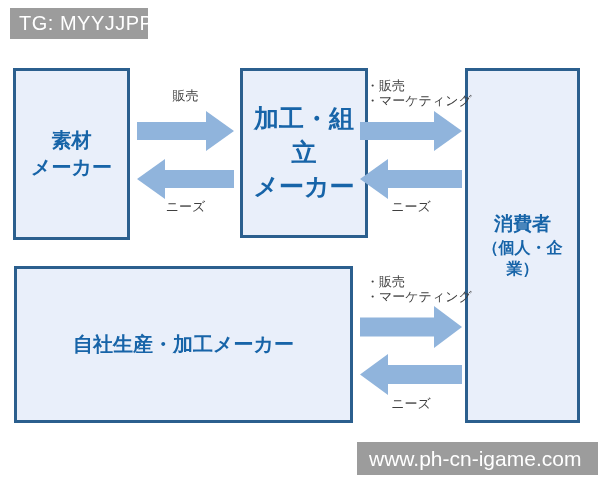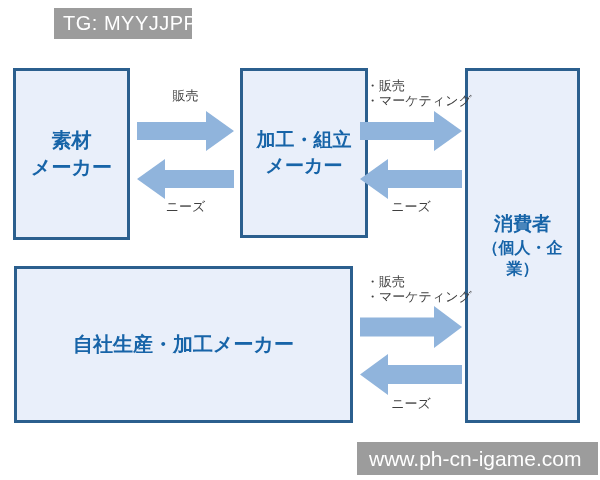--- a/index.html
+++ b/index.html
@@ -10,33 +10,33 @@
   }
   .stage {
     position: relative; width: 600px; height: 480px; background: #ffffff;
   }
   .banner {
     position: absolute; background: #9c9c9c; color: #ffffff;
     white-space: nowrap; overflow: hidden;
   }
   .banner.top {
     left: 10px; top: 8px; width: 138px; height: 31px;
-    font-size: 20px; line-height: 31px; padding-left: 9px; letter-spacing: .5px; margin-left: 44px;
+    font-size: 20px; line-height: 31px; padding-left: 9px; letter-spacing: .5px;
   }
   .banner.bottom {
     left: 357px; top: 442px; width: 241px; height: 33px;
     font-size: 21px; line-height: 33px; padding-left: 12px;
   }
   .box {
     position: absolute; border: 3px solid #2b5f8e; background: #e9effa;
     display: flex; flex-direction: column; align-items: center; justify-content: center;
     color: #1764a8; font-weight: bold; text-align: center; line-height: 1.35;
   }
   .box-material   { left: 13px;  top: 68px;  width: 117px; height: 172px; font-size: 20px; }
-  .box-processing { left: 240px; top: 68px;  width: 128px; height: 170px; font-size: 19px; }
+  .box-processing { left: 240px; top: 68px;  width: 128px; height: 170px; font-size: 25px; }
   .box-consumer   { left: 465px; top: 68px;  width: 115px; height: 355px; font-size: 19px; }
   .box-consumer .line2 { font-size: 16px; }
   .box-inhouse    { left: 14px;  top: 266px; width: 339px; height: 157px; font-size: 20px; }
   .flow-label {
     position: absolute; color: #3f3f3f; font-size: 13px; line-height: 1.15;
     white-space: nowrap;
   }
   .flow-label.centered { text-align: center; font-family: Liberation Mono, monospace; }
   .arrow { position: absolute; display: block; }
   .arrow polygon { fill: #90b4dc; }

